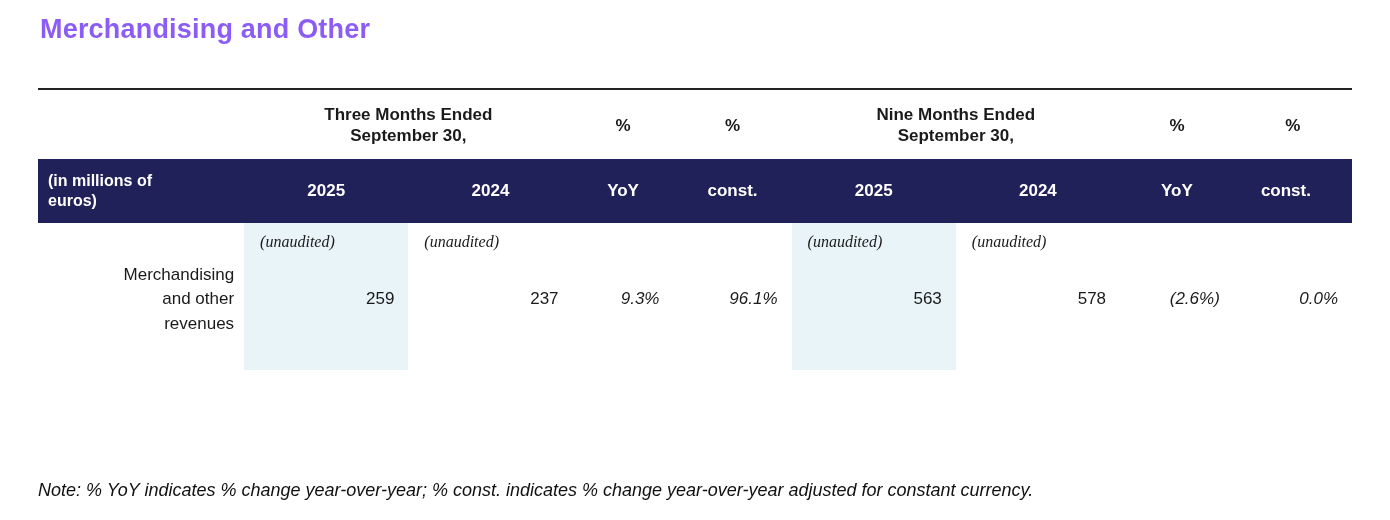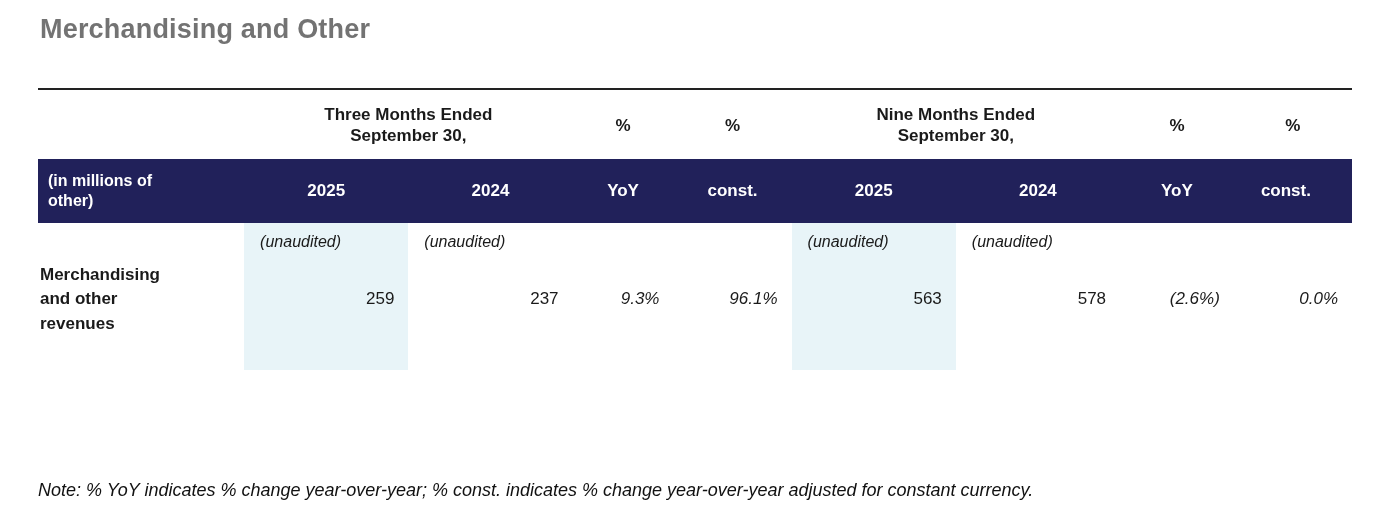--- a/index.html
+++ b/index.html
@@ -17,21 +17,21 @@
   .page {
     position: relative;
     width: 1390px;
     height: 520px;
     box-sizing: border-box;
     padding: 0 38px;
   }
   .section-title {
     font-size: 27px;
     font-weight: bold;
-    color: #737373;
+    color: #8b5cf6;
     letter-spacing: 0.2px;
     padding-top: 14px;
     margin: 0 0 0 2px;
   }
   table.fin {
     border-collapse: collapse;
     table-layout: fixed;
     width: 1314px;
     margin-top: 43px;
     font-size: 17px;
@@ -78,31 +78,32 @@
   }
 
   
   tr.unaud-row td {
     font-style: italic;
     font-size: 16px;
     padding: 10px 0 6px 0;
     vertical-align: top;
     text-align: left;
     padding-left: 16px;
+    font-family: Liberation Serif, serif;
   }
 
   
   tr.data-row td {
     padding: 6px 0 34px 0;
     vertical-align: middle;
     font-size: 17px;
   }
   tr.data-row td.lbl {
-    text-align: left;
-    font-weight: bold;
+    text-align: right;
+    font-weight: normal;
     line-height: 1.45;
     padding: 6px 10px 34px 2px;
     vertical-align: middle;
   }
   td.num {
     text-align: right;
     font-weight: normal;
     padding-right: 14px !important;
   }
   td.pct {
@@ -157,21 +158,21 @@
           <div>Nine Months Ended</div>
           <div>September 30,</div>
         </td>
         <td>%</td>
         <td>%</td>
       </tr>
 
       <tr class="band-row">
         <td class="lbl">
           <div>(in millions of</div>
-          <div>other)</div>
+          <div>euros)</div>
         </td>
         <td>2025</td>
         <td>2024</td>
         <td>YoY</td>
         <td>const.</td>
         <td>2025</td>
         <td>2024</td>
         <td>YoY</td>
         <td class="pad-r">const.</td>
       </tr>

